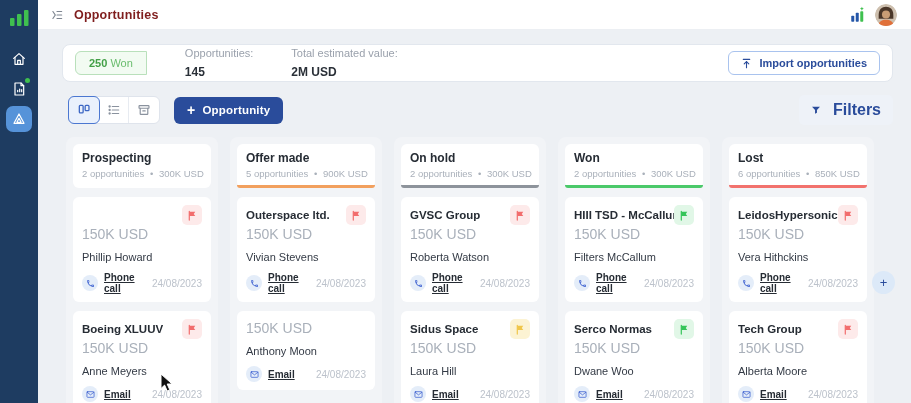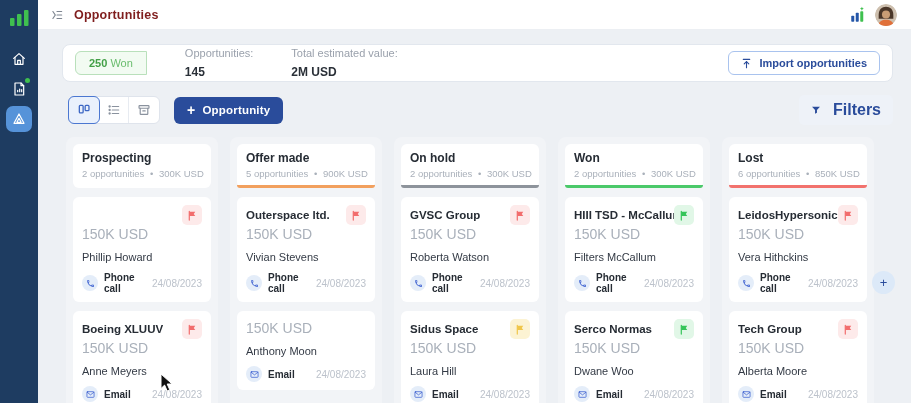--- a/index.html
+++ b/index.html
@@ -85,21 +85,21 @@
   .card-title { font-size:11.5px; font-weight:bold; color:#262c34; min-height:15px; line-height:15px;
     max-width:104px; white-space:nowrap; overflow:hidden; }
   .flag { width:20px; height:20px; border-radius:5px; display:flex; align-items:center; justify-content:center; flex:0 0 auto; }
   .flag svg { width:11px; height:11px; }
   .card-value { font-size:14px; color:#a9b0ba; margin-top:1px; }
   .card-contact { font-size:11px; color:#333a45; margin-top:9px; }
   .card-activity { display:flex; align-items:center; margin-top:9px; }
   .act-badge { width:16px; height:16px; border-radius:50%; background:#e4edf9; color:#3b5fd0;
     display:flex; align-items:center; justify-content:center; flex:0 0 auto; }
   .act-badge svg { width:9px; height:9px; }
-  .act-label { font-size:10px; font-weight:bold; color:#262c34; margin-left:6px; }
+  .act-label { font-size:10px; font-weight:bold; color:#262c34; margin-left:6px;text-decoration:underline; }
   .act-date { font-size:10px; color:#bcc2cb; margin-left:auto; }
   .add-column-btn { position:absolute; left:872px; top:271px; width:23px; height:23px; border-radius:50%;
     background:#dce9f8; color:#2a4c9b; border:none; font-size:13px; display:flex; align-items:center;
     justify-content:center; cursor:pointer; z-index:5; }
   .cursor { position:absolute; left:160px; top:373px; z-index:50; pointer-events:none; }
 </style>
 </head>
 <body>
 
 <div class="sidebar">

